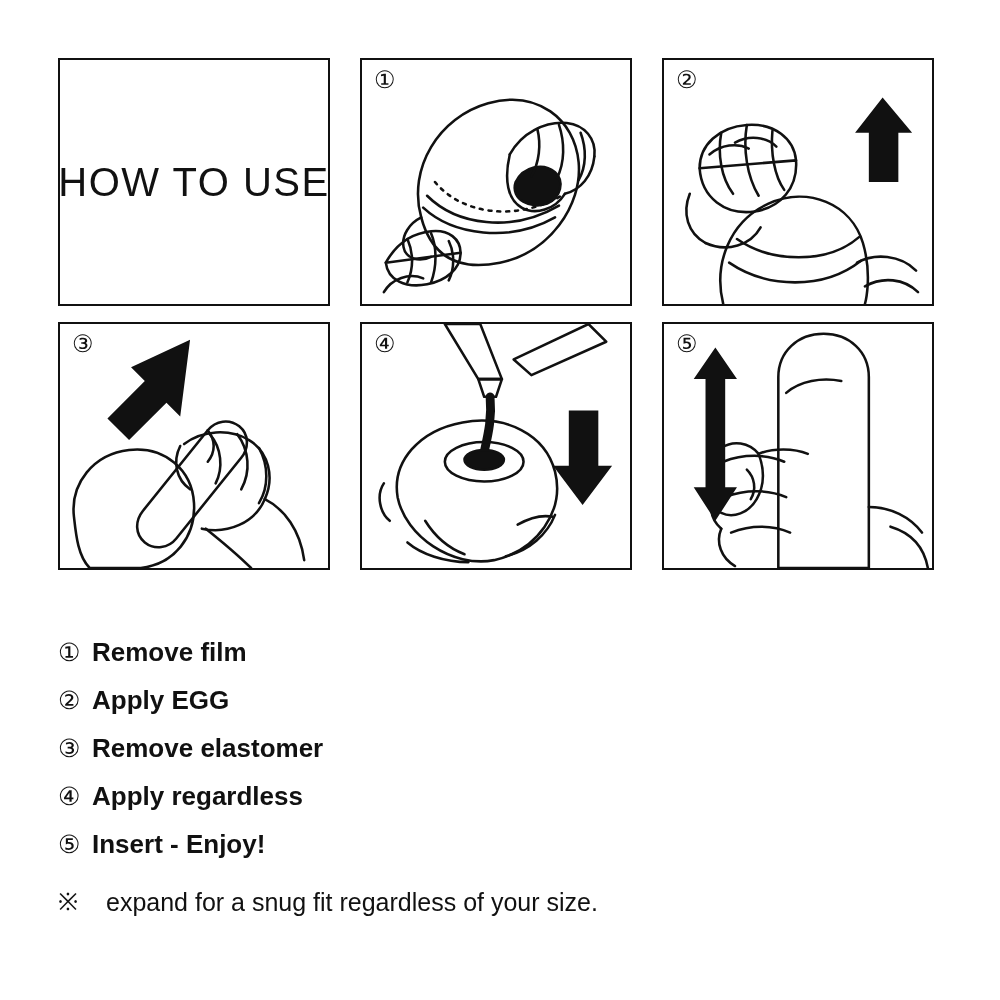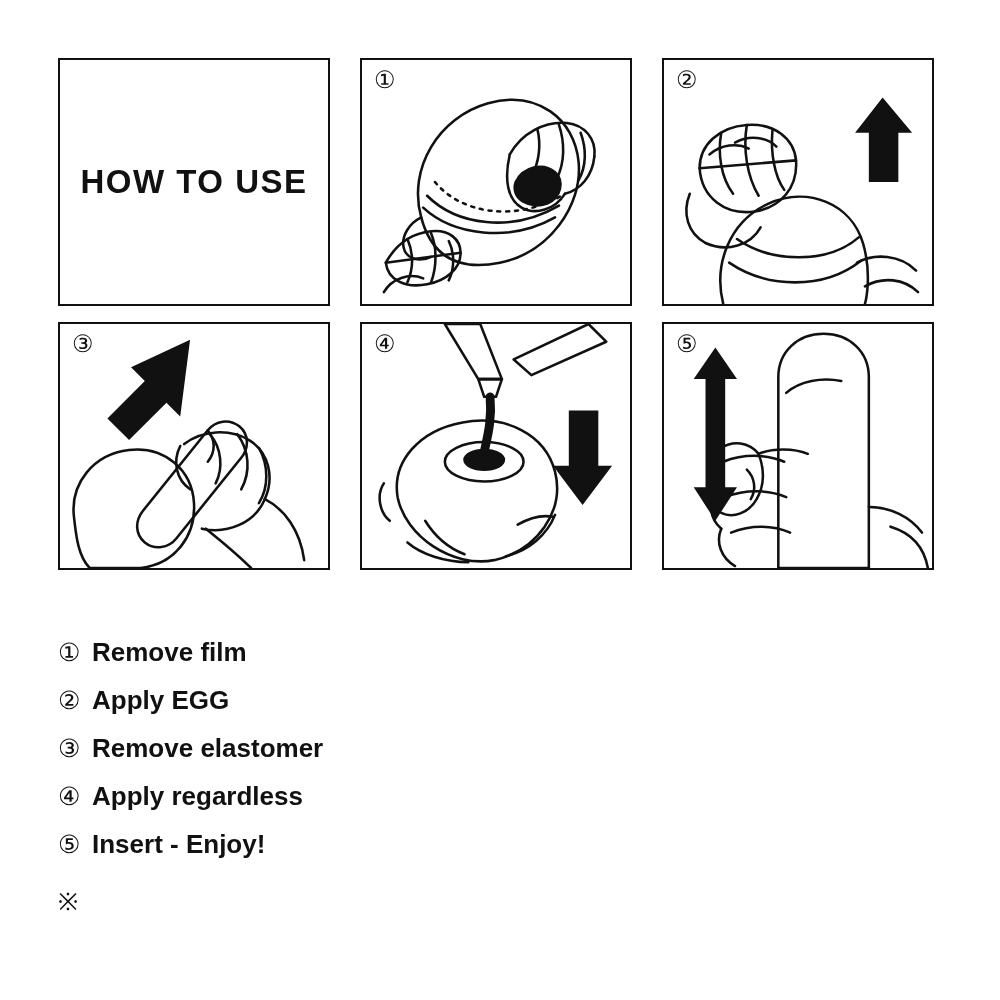--- a/index.html
+++ b/index.html
@@ -42,23 +42,23 @@
     position: relative;
     background: #ffffff;
     overflow: hidden;
   }
   .panel.title-panel {
     display: flex;
     align-items: center;
     justify-content: center;
   }
   .title-text {
-    font-size: 33px;
+    font-size: 40px;
     letter-spacing: 1.5px;
-    font-weight: 700;
+    font-weight: 400;
     color: #111111;
     white-space: nowrap;
   }
   .step-num {
     position: absolute;
     left: 12px;
     top: 8px;
     font-size: 24px;
     line-height: 1;
     color: #111111;
@@ -312,17 +312,18 @@
     </div>
 
     <div class="step-line">
       <span class="marker">⑤</span>
       <span class="label">Insert - Enjoy!</span>
     </div>
 
     <div class="note">
       <span class="note-mark">※</span>
       <span class="note-text">
+        <span class="l2">expand for a snug fit regardless of your size.</span>
       </span>
     </div>
   </div>
 
 </div>
 
 </body></html>

